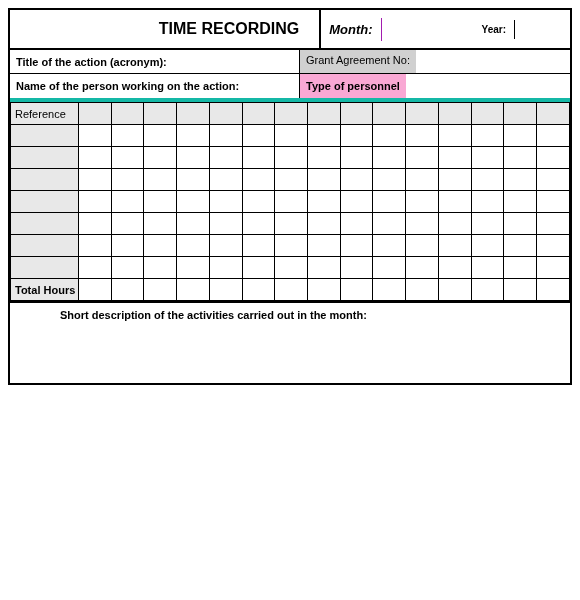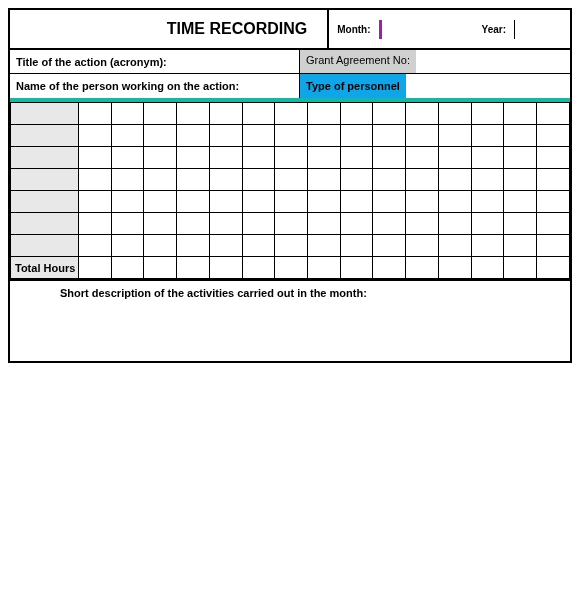--- a/index.html
+++ b/index.html
@@ -32,23 +32,24 @@
       padding: 10px 20px;
       border-right: 2px solid #000;
     }
     .header-month-year {
       display: flex;
       align-items: center;
     }
     .header-label {
       padding: 4px 8px;
       font-weight: bold;
-      font-size: 10px;
-      border-right: 3px solid #a21caf;
+      font-size: 13px;
+      border-right: 1px solid #a21caf;
       white-space: nowrap;
+      font-style: italic;
     }
     .header-value {
       width: 60px;
       border-right: 1px solid #000;
     }
     .header-year-label {
       padding: 4px 8px;
       font-weight: bold;
       font-size: 10px;
       border-right: 1px solid #000;
@@ -104,21 +105,21 @@
       align-items: stretch;
     }
     .info-personnel-cell {
       display: flex;
       flex: 1;
       align-items: stretch;
     }
     .personnel-label {
       font-weight: bold;
       font-size: 11px;
-      background: #0ea5e9;
+      background: #f9a8d4;
       padding: 4px 6px;
       display: flex;
       align-items: center;
       white-space: nowrap;
     }
     .personnel-value {
       flex: 1;
       padding: 4px 6px;
     }
     
@@ -208,20 +209,38 @@
         <span class="personnel-label">Type of personnel</span>
         <div class="personnel-value"></div>
       </div>
     </div>
 
   </div>
 
   <div class="table-section">
     <table class="day-table">
       <thead>
+        <tr>
+          <td class="reference-col">Reference</td>
+          <td class="ref-data-col"></td>
+          <td class="ref-data-col"></td>
+          <td class="ref-data-col"></td>
+          <td class="ref-data-col"></td>
+          <td class="ref-data-col"></td>
+          <td class="ref-data-col"></td>
+          <td class="ref-data-col"></td>
+          <td class="ref-data-col"></td>
+          <td class="ref-data-col"></td>
+          <td class="ref-data-col"></td>
+          <td class="ref-data-col"></td>
+          <td class="ref-data-col"></td>
+          <td class="ref-data-col"></td>
+          <td class="ref-data-col"></td>
+          <td class="ref-data-col"></td>
+        </tr>
       </thead>
       <tbody id="table-body">
 
       <tr>
             <td class="reference-col"></td>
             <td></td>
             <td></td>
             <td></td>
             <td></td>
             <td></td>

